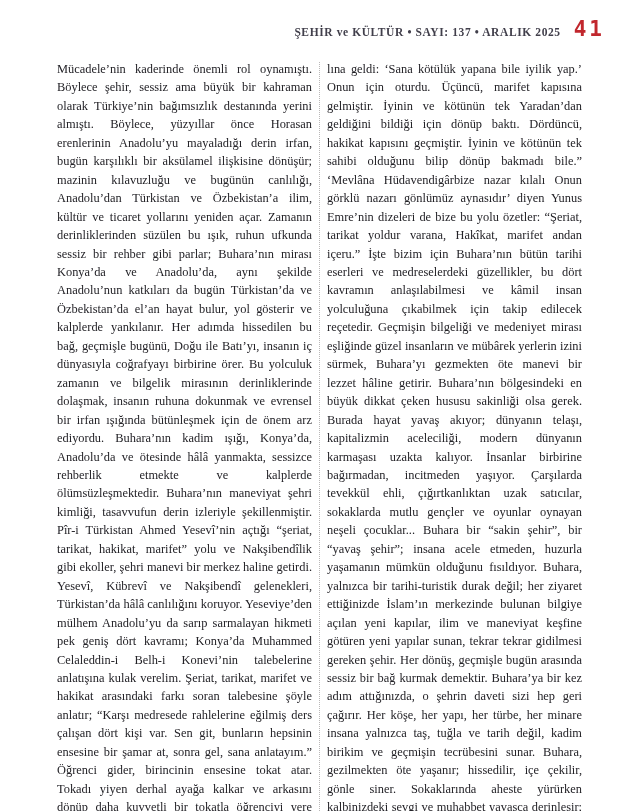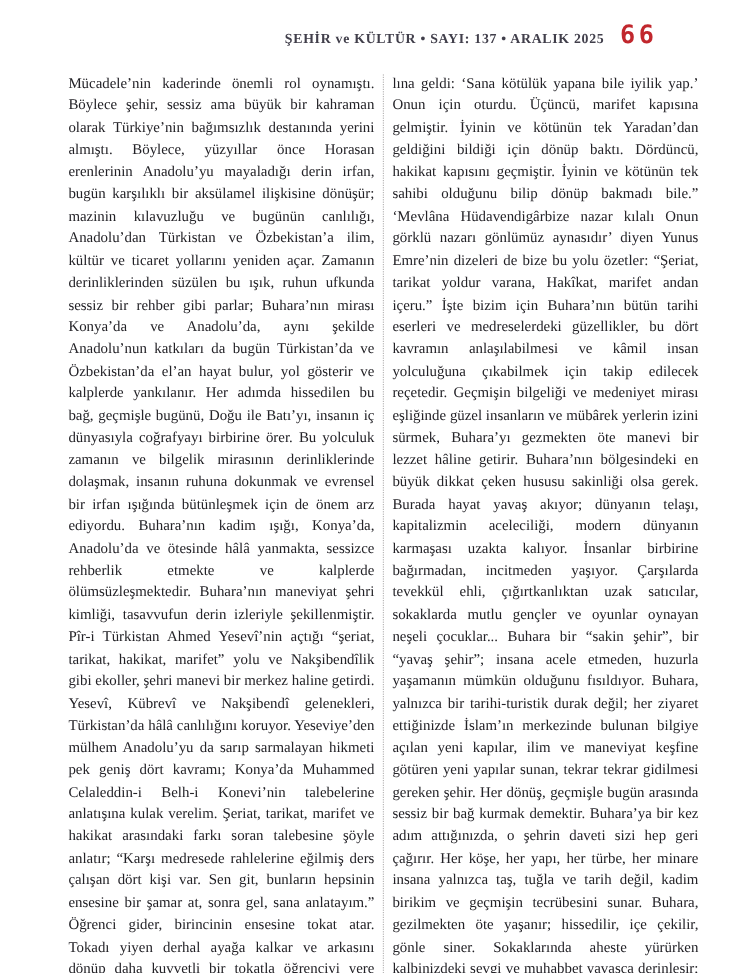--- a/index.html
+++ b/index.html
@@ -9,21 +9,21 @@
     width: 629px;
     height: 811px;
     background: #ffffff;
     overflow: hidden;
     font-family: "Liberation Serif", "DejaVu Serif", serif;
   }
   .page-header {
     display: flex;
     align-items: baseline;
     justify-content: flex-end;
-    padding: 19px 81px 0 57px;
+    padding: 19px 24px 0 57px;
     column-gap: 13px;
   }
   .journal-line {
     font-family: "Liberation Serif", "DejaVu Serif", serif;
     font-weight: 700;
     font-size: 11.5px;
     letter-spacing: 0.6px;
     color: #413f4b;
     white-space: nowrap;
   }
@@ -56,21 +56,21 @@
     align-self: stretch;
   }
 </style>
 </head>
 <body>
 
 <div class="page">
 
   <div class="page-header">
     <span class="journal-line">ŞEHİR ve KÜLTÜR • SAYI: 137 • ARALIK 2025</span>
-    <span class="page-number">66</span>
+    <span class="page-number">41</span>
   </div>
 
   <div class="article-columns">
     <div class="article-col">Mücadele’nin kaderinde önemli rol oynamıştı. Böylece şehir, sessiz ama büyük bir kahraman olarak Türkiye’nin bağımsızlık destanında yerini almıştı. Böylece, yüzyıllar önce Horasan erenlerinin Anadolu’yu mayaladığı derin irfan, bugün karşılıklı bir aksülamel ilişkisine dönüşür; mazinin kılavuzluğu ve bugünün canlılığı, Anadolu’dan Türkistan ve Özbekistan’a ilim, kültür ve ticaret yollarını yeniden açar. Zamanın derinliklerinden süzülen bu ışık, ruhun ufkunda sessiz bir rehber gibi parlar; Buhara’nın mirası Konya’da ve Anadolu’da, aynı şekilde Anadolu’nun katkıları da bugün Türkistan’da ve Özbekistan’da el’an hayat bulur, yol gösterir ve kalplerde yankılanır. Her adımda hissedilen bu bağ, geçmişle bugünü, Doğu ile Batı’yı, insanın iç dünyasıyla coğrafyayı birbirine örer. Bu yolculuk zamanın ve bilgelik mirasının derinliklerinde dolaşmak, insanın ruhuna dokunmak ve evrensel bir irfan ışığında bütünleşmek için de önem arz ediyordu. Buhara’nın kadim ışığı, Konya’da, Anadolu’da ve ötesinde hâlâ yanmakta, sessizce rehberlik etmekte ve kalplerde ölümsüzleşmektedir. Buhara’nın maneviyat şehri kimliği, tasavvufun derin izleriyle şekillenmiştir. Pîr-i Türkistan Ahmed Yesevî’nin açtığı “şeriat, tarikat, hakikat, marifet” yolu ve Nakşibendîlik gibi ekoller, şehri manevi bir merkez haline getirdi. Yesevî, Kübrevî ve Nakşibendî gelenekleri, Türkistan’da hâlâ canlılığını koruyor. Yeseviye’den mülhem Anadolu’yu da sarıp sarmalayan hikmeti pek geniş dört kavramı; Konya’da Muhammed Celaleddin-i Belh-i Konevi’nin talebelerine anlatışına kulak verelim. Şeriat, tarikat, marifet ve hakikat arasındaki farkı soran talebesine şöyle anlatır; “Karşı medresede rahlelerine eğilmiş ders çalışan dört kişi var. Sen git, bunların hepsinin ensesine bir şamar at, sonra gel, sana anlatayım.” Öğrenci gider, birincinin ensesine tokat atar. Tokadı yiyen derhal ayağa kalkar ve arkasını dönüp daha kuvvetli bir tokatla öğrenciyi yere serer. İkincisine tokat atar; o da ayağa kalkar, tam iade edecekken durur ve yerine oturur. Üçüncü tokatı yiyince başını çevirir, bakar ve çalışmasına devam eder. Dördüncü ise tokadı yemesine rağmen hiç oralı olmaz. Mevlânâ Hazretlerinin bu durumu izahı ise: “Birinci, şeriat kapısını geçememiştir. Şeriatta kısasa kısas olduğu için tokadı yiyince aynısını sana iade etti. İkincisi, tarikat kapısındadır. Tokadı yiyince dönecekti, ama tarikat öğretisinde verdiği söz ak-</div>
     <div class="column-divider"></div>
     <div class="article-col">lına geldi: ‘Sana kötülük yapana bile iyilik yap.’ Onun için oturdu. Üçüncü, marifet kapısına gelmiştir. İyinin ve kötünün tek Yaradan’dan geldiğini bildiği için dönüp baktı. Dördüncü, hakikat kapısını geçmiştir. İyinin ve kötünün tek sahibi olduğunu bilip dönüp bakmadı bile.” ‘Mevlâna Hüdavendigârbize nazar kılalı Onun görklü nazarı gönlümüz aynasıdır’ diyen Yunus Emre’nin dizeleri de bize bu yolu özetler: “Şeriat, tarikat yoldur varana, Hakîkat, marifet andan içeru.” İşte bizim için Buhara’nın bütün tarihi eserleri ve medreselerdeki güzellikler, bu dört kavramın anlaşılabilmesi ve kâmil insan yolculuğuna çıkabilmek için takip edilecek reçetedir. Geçmişin bilgeliği ve medeniyet mirası eşliğinde güzel insanların ve mübârek yerlerin izini sürmek, Buhara’yı gezmekten öte manevi bir lezzet hâline getirir. Buhara’nın bölgesindeki en büyük dikkat çeken hususu sakinliği olsa gerek. Burada hayat yavaş akıyor; dünyanın telaşı, kapitalizmin aceleciliği, modern dünyanın karmaşası uzakta kalıyor. İnsanlar birbirine bağırmadan, incitmeden yaşıyor. Çarşılarda tevekkül ehli, çığırtkanlıktan uzak satıcılar, sokaklarda mutlu gençler ve oyunlar oynayan neşeli çocuklar... Buhara bir “sakin şehir”, bir “yavaş şehir”; insana acele etmeden, huzurla yaşamanın mümkün olduğunu fısıldıyor. Buhara, yalnızca bir tarihi-turistik durak değil; her ziyaret ettiğinizde İslam’ın merkezinde bulunan bilgiye açılan yeni kapılar, ilim ve maneviyat keşfine götüren yeni yapılar sunan, tekrar tekrar gidilmesi gereken şehir. Her dönüş, geçmişle bugün arasında sessiz bir bağ kurmak demektir. Buhara’ya bir kez adım attığınızda, o şehrin daveti sizi hep geri çağırır. Her köşe, her yapı, her türbe, her minare insana yalnızca taş, tuğla ve tarih değil, kadim birikim ve geçmişin tecrübesini sunar. Buhara, gezilmekten öte yaşanır; hissedilir, içe çekilir, gönle siner. Sokaklarında aheste yürürken kalbinizdeki sevgi ve muhabbet yavaşça derinleşir; camilerin gölgesinde kendinizi, türbelerinin huzurunda geçmişinizi, medreselerinin sessizliğinde geleceğinizi bulursunuz. Buhara, size acele etmeden yaşamanın, her nefeste şükretmenin, tevekkül ile insan olmanın inceliğini öğretir. Kim bir kez Buhara’ya gitmişse, gönlünde oraya dair silinmez bir özlem taşır. Yine ‘gel’ çağrısını hep hisseder. Buhara, yaşanan, yaşanılan heyecanı ve imanı tazeleyen, her defasında sizi biraz daha insan yapan bir şehirdir...</div>
   </div>
 
 </div>
 

